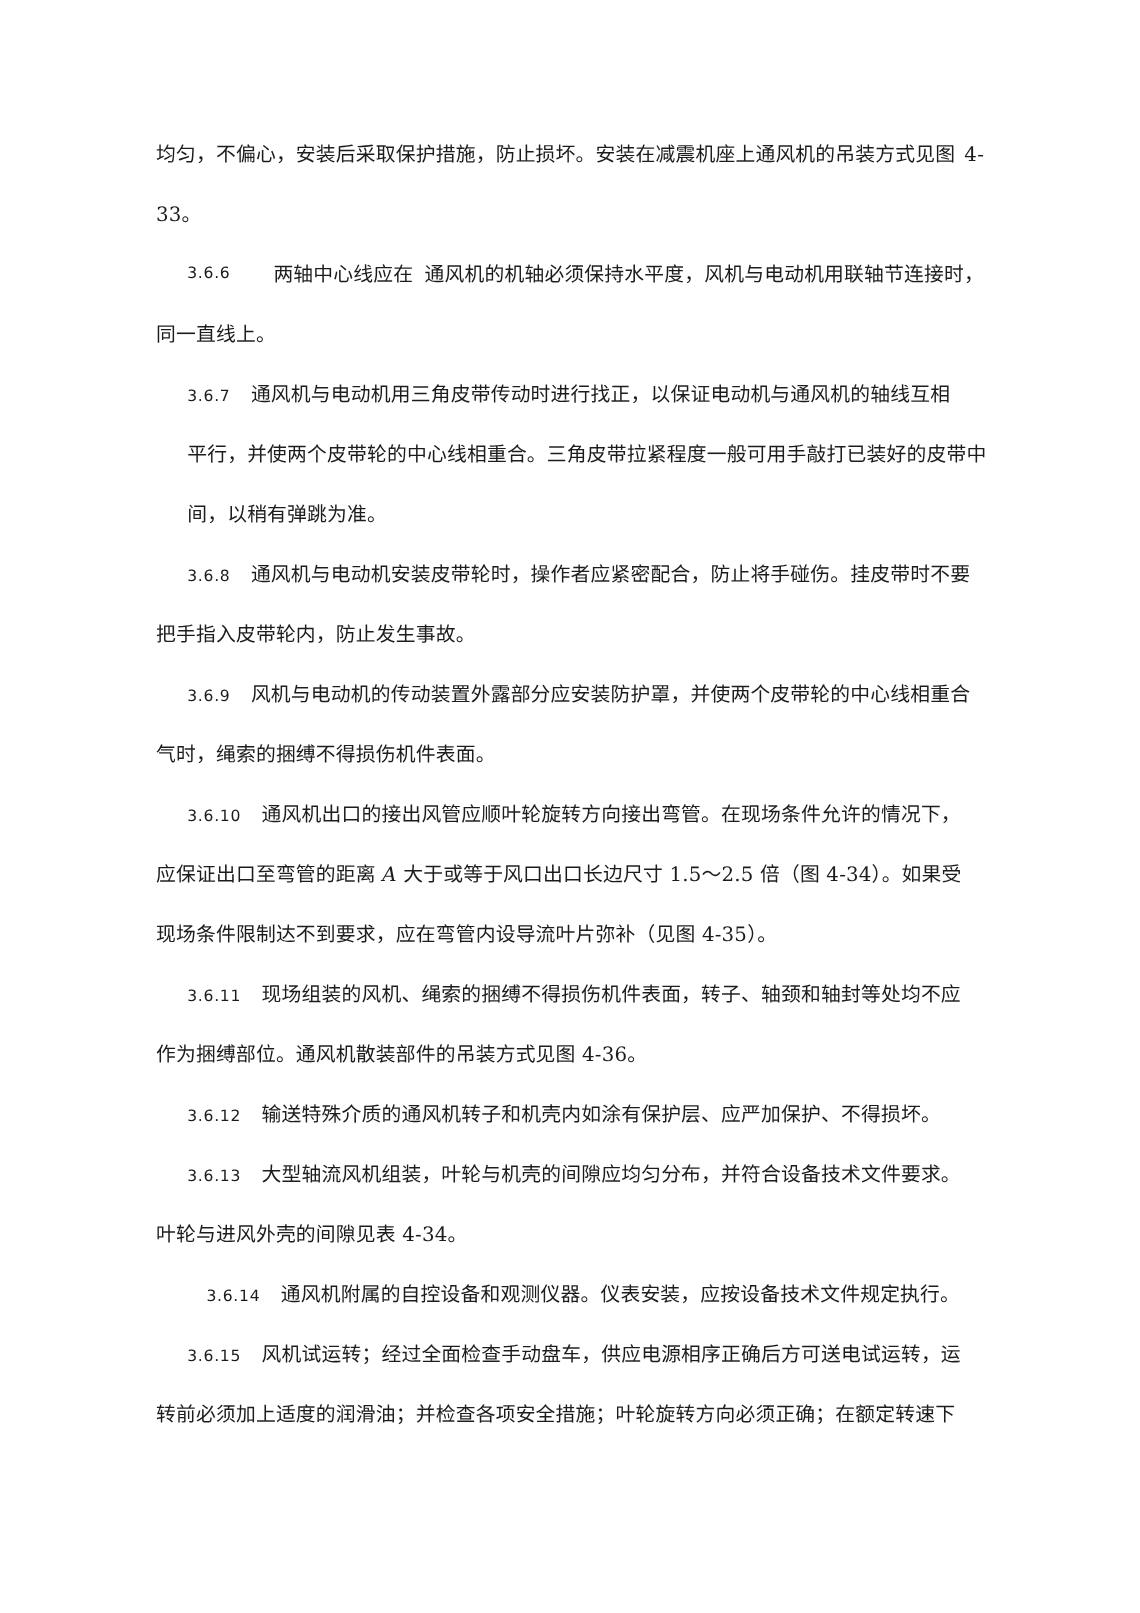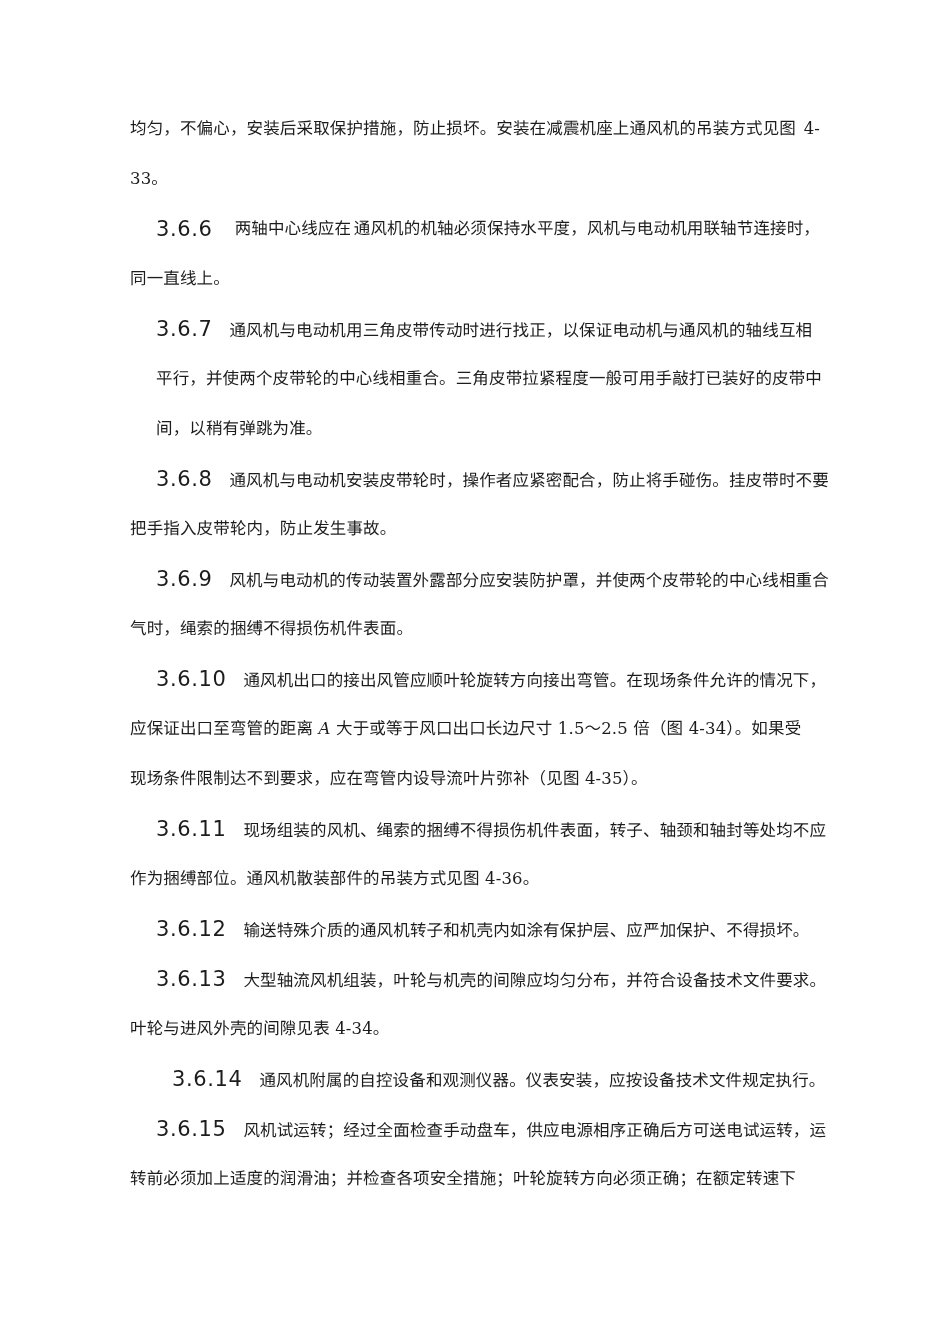--- a/index.html
+++ b/index.html
@@ -42,25 +42,25 @@
   .doc-line.justify {
     display: flex;
     justify-content: space-between;
     white-space: normal;
   }
   .doc-line.justify > span {
     white-space: pre;
   }
 
   .indent-1 { padding-left: 26px; }
-  .indent-2 { padding-left: 42px; text-align: center; }
+  .indent-2 { padding-left: 42px; }
 
   .num {
     font-family: "DejaVu Sans", "Liberation Sans", sans-serif;
-    font-size: 21px;
+    font-size: 13px;
     letter-spacing: 0.6px;
   }
 
   .gap { display: inline-block; width: 17px; }
 
   .italic-var {
     font-family: "DejaVu Serif", "Liberation Serif", serif;
     font-style: italic;
     font-size: 16.5px;
   }

